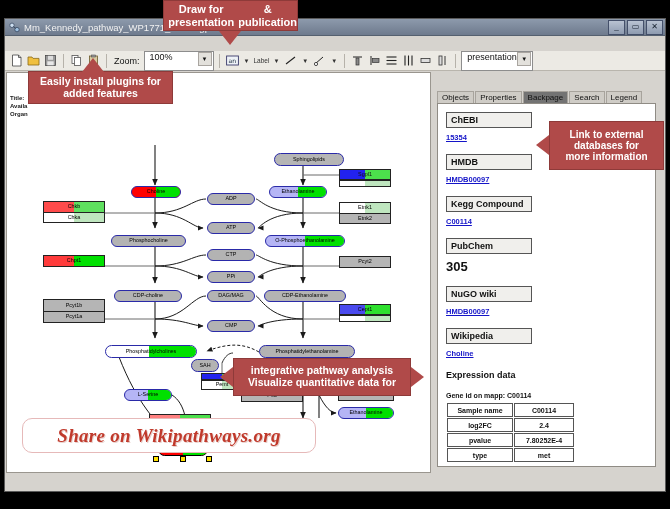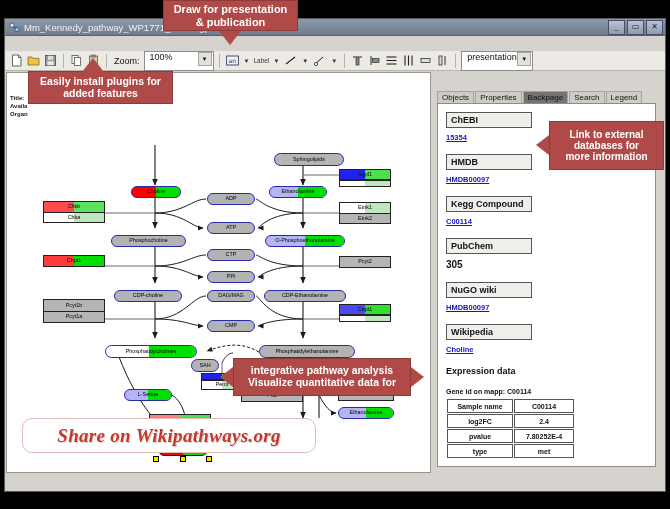--- a/index.html
+++ b/index.html
@@ -62,21 +62,21 @@
   
   .tabs{position:absolute;left:6px;top:18px;height:14px;display:flex;align-items:flex-end;}
   .tab{font-size:8px;color:#111;padding:1px 4px 2px 4px;border:1px solid #a7a39c;border-bottom:none;
        background:#cfccc6;margin-right:1px;}
   .tab.active{background:#737373;padding-bottom:3px;position:relative;top:1px;}
   .bp{position:absolute;left:6px;top:31px;right:8px;bottom:6px;background:#fff;
       border:1px solid #8f8b84;box-sizing:border-box;overflow:hidden;}
   .dbbox{border:1px solid #555;background:#f0efec;font-size:9px;font-weight:bold;color:#111;
          padding:2px 4px;width:86px;box-sizing:border-box;}
   .dblink{font-size:7.5px;color:#1414c8;text-decoration:underline;font-weight:bold;}
-  .dbplain{font-size:10px;color:#111;font-weight:bold;}
+  .dbplain{font-size:13px;color:#111;font-weight:bold;}
   .exprh{font-size:9px;font-weight:bold;color:#111;}
   .geneid{font-size:7px;font-weight:bold;color:#111;}
   table.exp{border-collapse:separate;border-spacing:1px;}
   table.exp td{border:1px solid #555;background:#fff;font-size:7px;font-weight:bold;color:#111;
        text-align:center;padding:1px 3px;height:10px;}
 
   
   .callout{position:absolute;background:#b04a49;color:#fff;font-weight:bold;text-align:center;
       border:1px solid #8e3a39;z-index:50;display:flex;align-items:center;justify-content:center;
       line-height:1.12;box-sizing:border-box;}
@@ -525,21 +525,21 @@
               <td>met</td>
             </tr>
           </tbody>
             </table>
         </div>
       </div>
     </div>
 
   </div>
 
-  <div class="callout" style="left:163px;top:0px;width:135px;height:31px;font-size:11px;flex-direction:column;">
+  <div class="callout" style="left:163px;top:0px;width:135px;height:31px;font-size:11px;flex-direction:row;">
     <div>Draw for presentation</div>
     <div>&amp; publication</div>
   </div>
   <div class="arrow-d" style="left:219px;top:31px;"></div>
 
   <div class="callout" style="left:28px;top:71px;width:145px;height:33px;font-size:10.5px;flex-direction:column;">
     <div>Easily install plugins for</div>
     <div>added features</div>
   </div>
   <div class="arrow-u" style="left:82px;top:58px;"></div>

